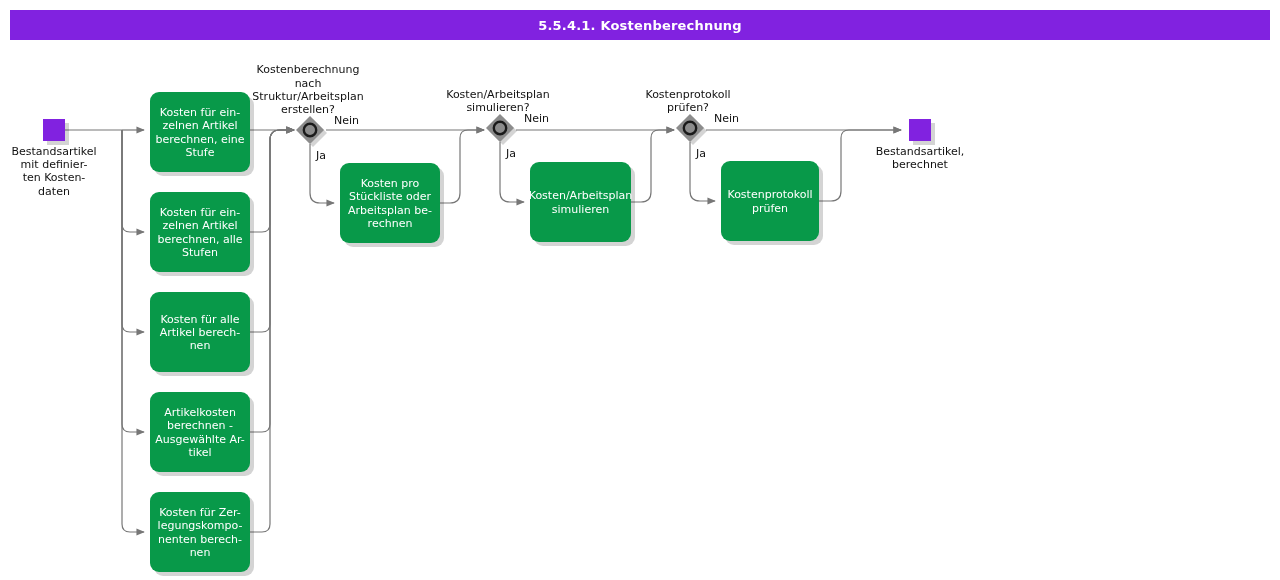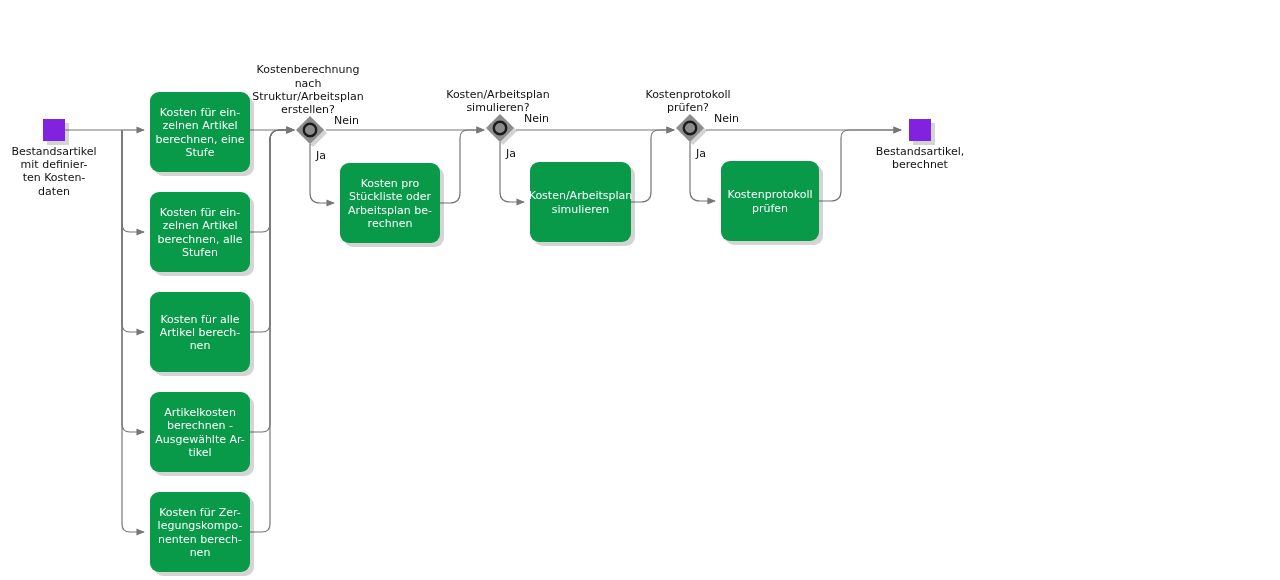--- a/index.html
+++ b/index.html
@@ -21,20 +21,23 @@
   .gw circle.inner{fill:#8C8C8C;stroke:#1a1a1a;stroke-width:2.4;}
   .shadow{fill:#000000;opacity:.17;}
   .edge{stroke:#777777;stroke-width:1.2;fill:none;}
   .lbl{fill:#111111;font-size:11px;font-family:"DejaVu Sans","Liberation Sans",sans-serif;}
 </style>
 </head>
 <body>
 
 <div id="page">
 
+  <div class="titlebar">
+    <span class="ttl">5.5.4.1. Kostenberechnung</span>
+  </div>
 
   <svg class="canvas" id="cv" viewBox="0 0 1280 580" xmlns="http://www.w3.org/2000/svg">
       <defs>
         <marker id="arw" viewBox="0 0 10 10" refX="9" refY="5" markerWidth="7" markerHeight="7" orient="auto-start-reverse">
           <path d="M0,0.8 L10,5 L0,9.2 Z" fill="#777777"></path>
         </marker>
       </defs>
       <path d="M65,130 H122" class="edge"></path>
       <path d="M122,130 H144" class="edge" marker-end="url(#arw)"></path>
       <path d="M122,130 V224 q0,8 8,8 H144" class="edge" marker-end="url(#arw)"></path>

